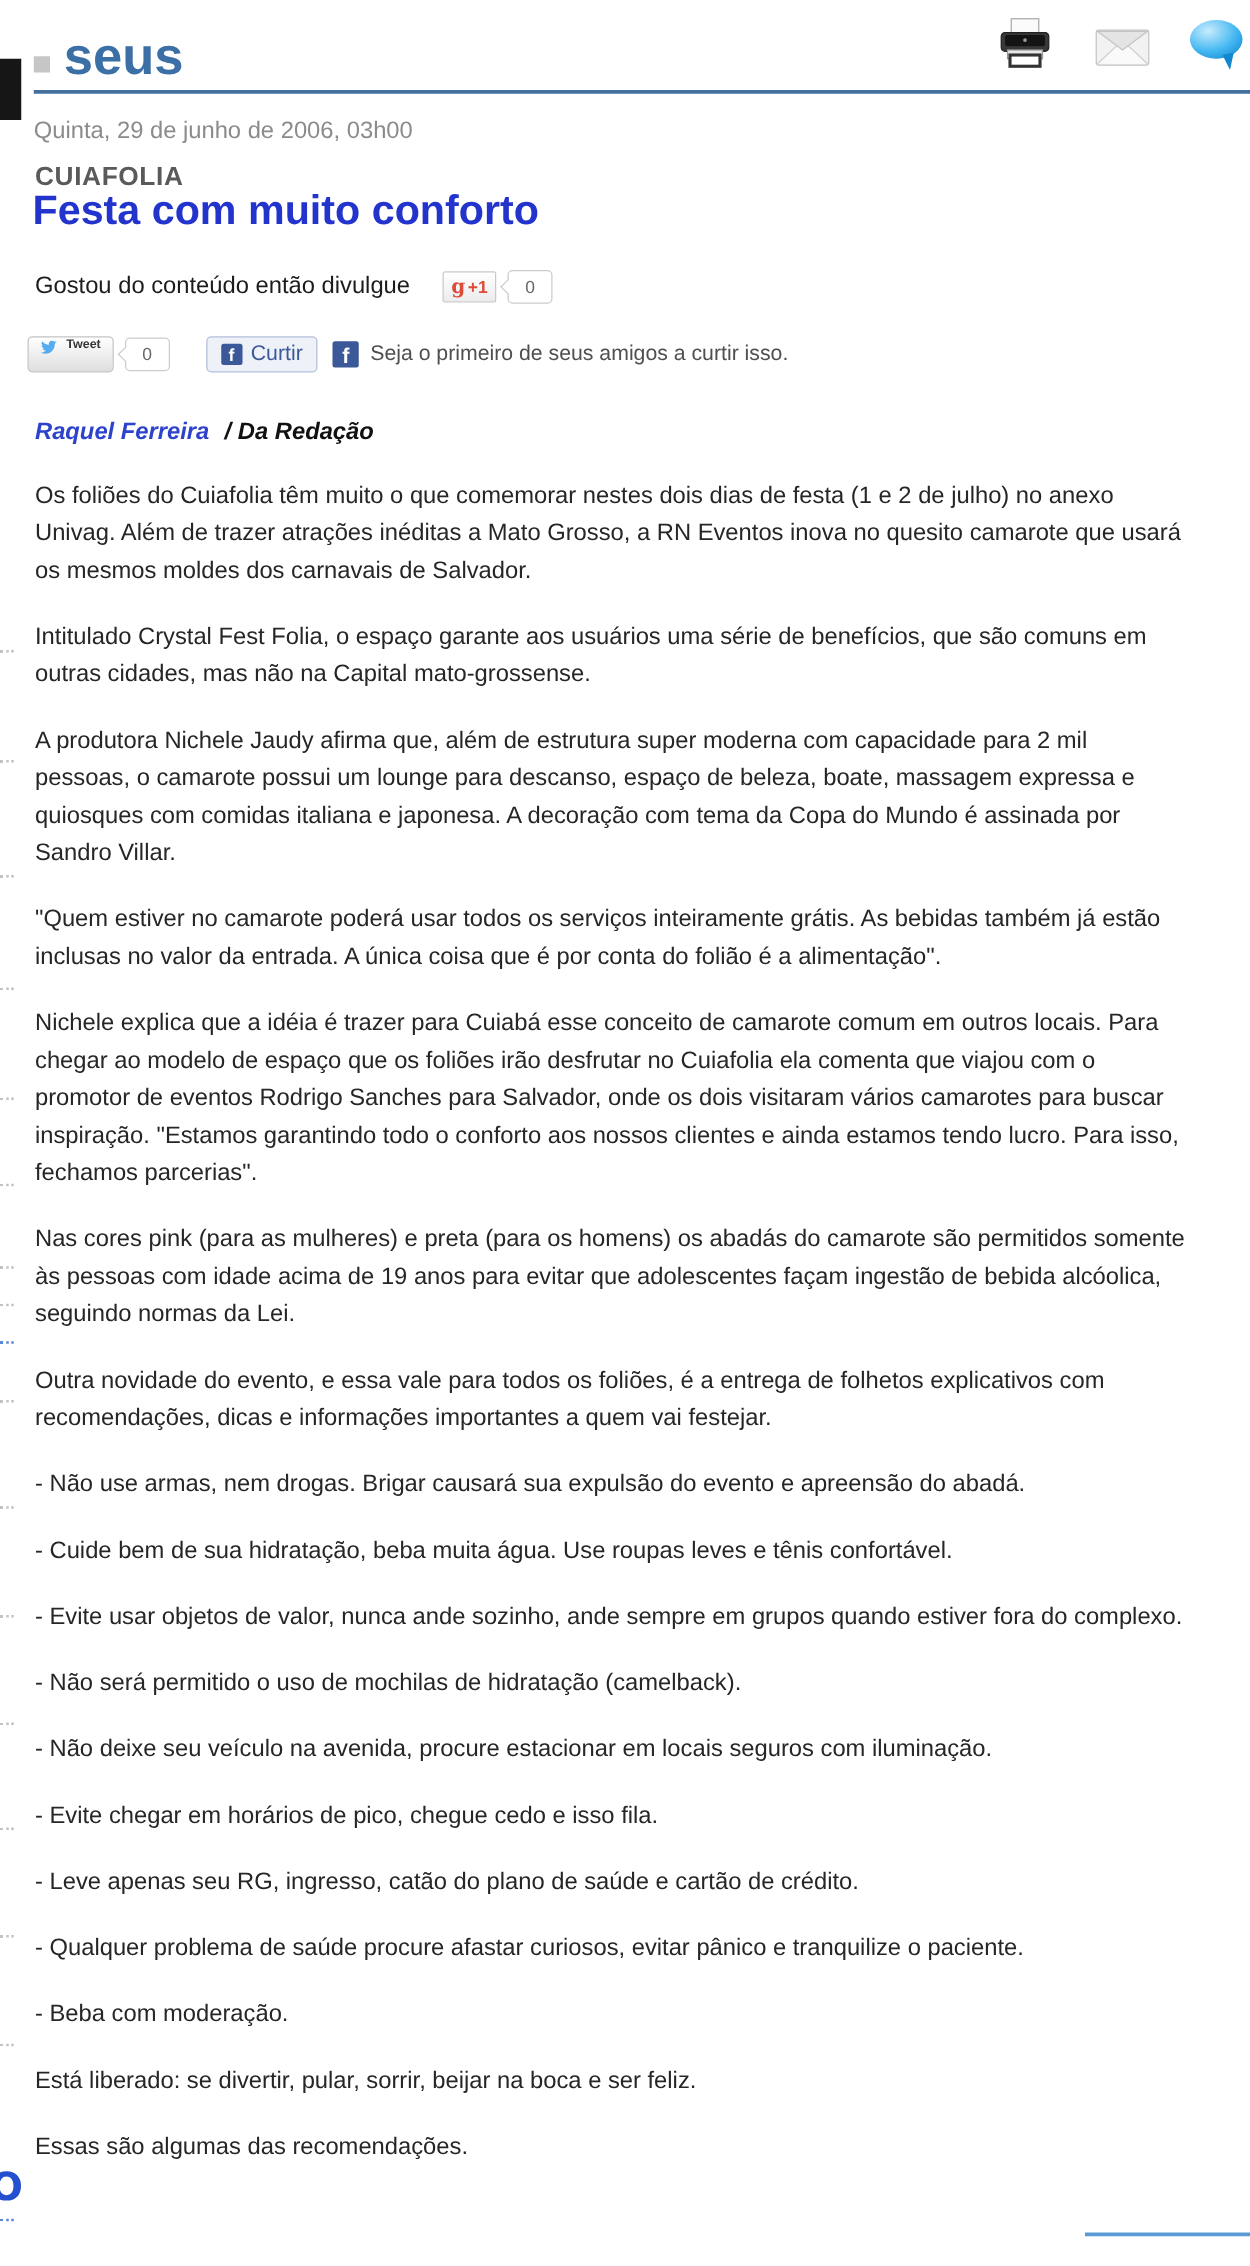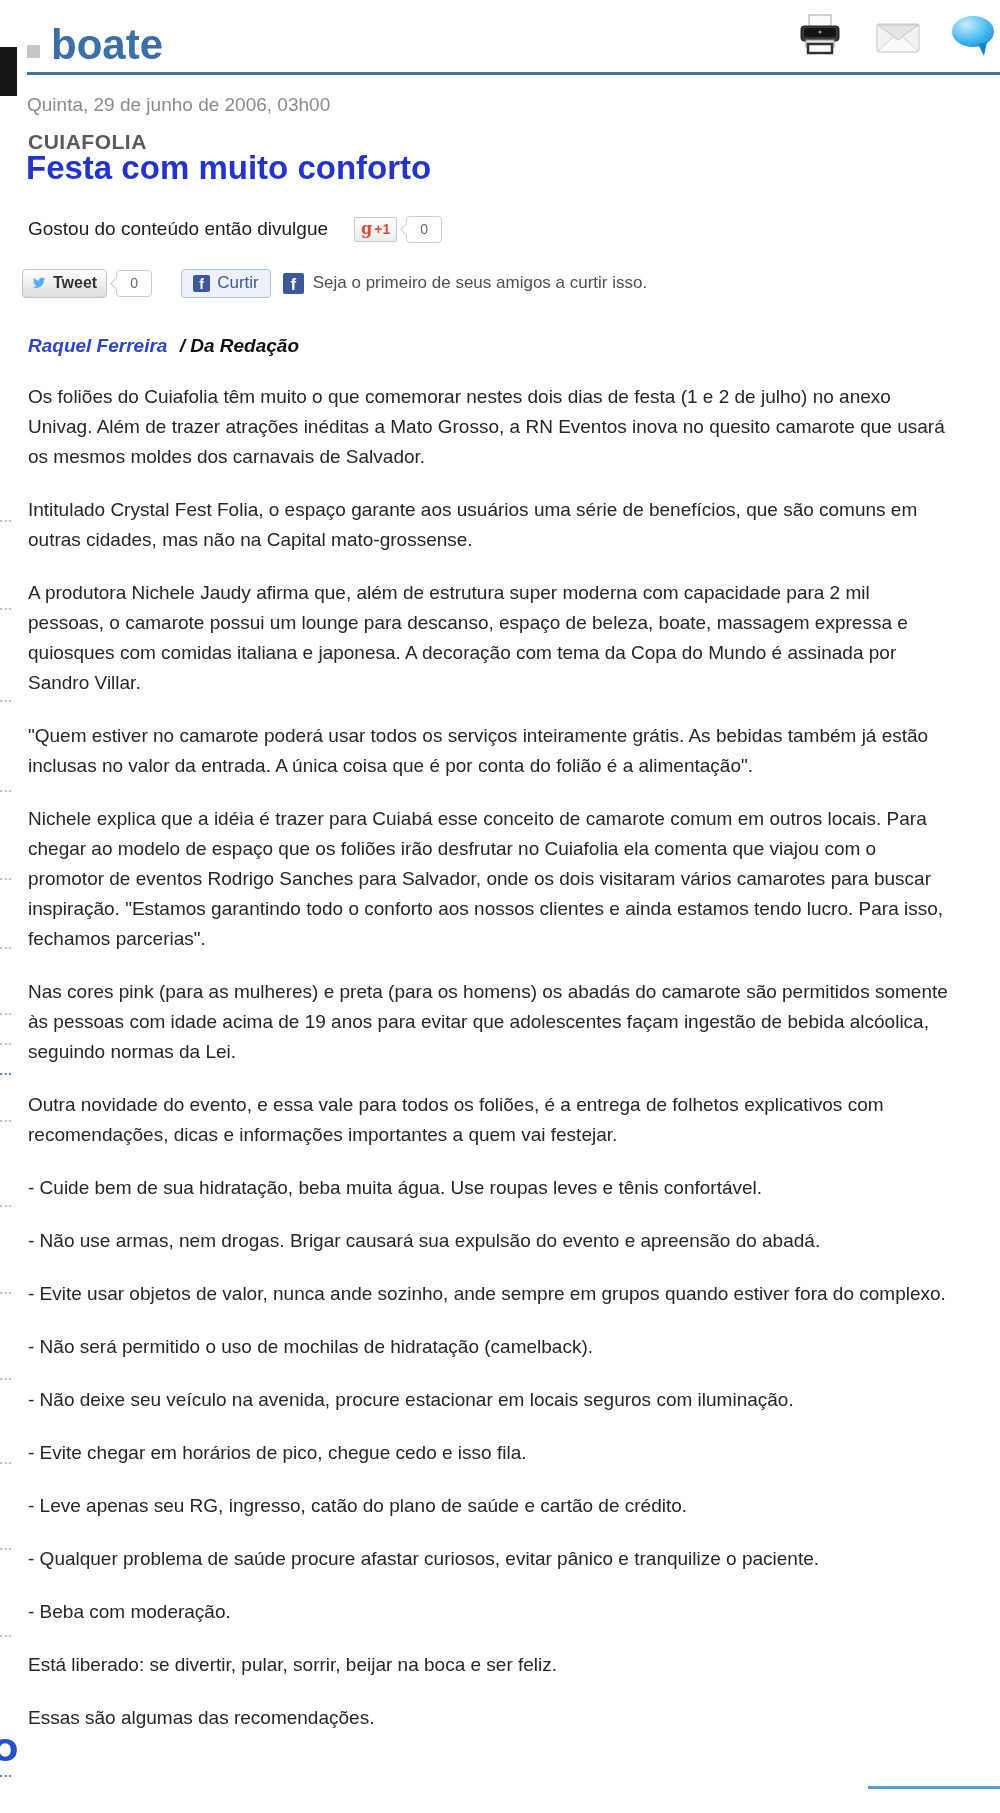--- a/index.html
+++ b/index.html
@@ -31,22 +31,22 @@
   .plusone .p1{color:#dd4b39; font-weight:bold; font-size:14px; margin-left:2px; line-height:1;}
   .count-bubble{position:relative; display:inline-flex; align-items:center; justify-content:center;
     min-width:26px; height:25px; margin-left:9px; padding:0 4px; background:#fff; border:1px solid #ccc;
     border-radius:4px; color:#666; font-size:14px; cursor:pointer;}
   .count-bubble::before{content:""; position:absolute; left:-5px; top:8px; width:8px; height:8px;
     background:#fff; border-left:1px solid #ccc; border-bottom:1px solid #ccc; transform:rotate(45deg);}
 
   
   .social-row{position:absolute; left:22px; top:268px; height:30px; display:flex; align-items:center;}
   .tweet-btn{height:27px; padding:0 9px 0 7px; border:1px solid #c3c3c3; border-radius:4px;
-    background:linear-gradient(#ffffff,#dedede); display:inline-flex; align-items:center;
-    font-weight:bold; font-size:16px; color:#333; text-decoration:none; cursor:pointer;}
+    background:linear-gradient(#ffffff,#dedede); display:inline-flex; align-items:flex-start;
+    font-weight:bold; font-size:10px; color:#333; text-decoration:none; cursor:pointer;}
   .tweet-btn .bird{display:inline-flex; margin-right:5px;}
   .fb-like{margin-left:29px; height:27px; padding:0 11px; background:#eef1f8; border:1px solid #b3bfda;
     border-radius:4px; display:inline-flex; align-items:center; color:#3b5998; font-size:17px;
     text-decoration:none; cursor:pointer;}
   .f-badge{display:inline-flex; align-items:flex-end; justify-content:center; width:17px; height:17px;
     background:#3b5998; color:#fff; border-radius:2px; font-weight:bold; font-size:14px; line-height:15px;
     margin-right:7px; overflow:hidden;}
   .f-badge.standalone{width:21px; height:21px; font-size:17px; line-height:19px; margin-left:12px; margin-right:0;}
   .fb-prompt{margin-left:9px; font-size:17px; color:#4f4f4f;}
 
@@ -66,21 +66,21 @@
     font-family:"DejaVu Sans", sans-serif; line-height:1;}
   .bottom-rule{position:absolute; top:1786px; left:868px; width:132px; height:3px; background:#5b9bd5;}
 </style>
 </head>
 <body>
 
 <div class="page">
 
   <div class="black-tab"></div>
   <span class="bullet"></span>
-  <a class="section-title">boate</a>
+  <a class="section-title">seus</a>
 
   <a class="tool print">
     <svg width="46" height="46" viewBox="0 0 44 46">
       <rect x="11" y="1" width="22" height="13" fill="#fbfbfb" stroke="#aaaaaa"></rect>
       <rect x="3" y="12" width="38" height="15" rx="3" fill="#383838" stroke="#222222"></rect>
       <rect x="6" y="14" width="32" height="9" rx="2" fill="#141414"></rect>
       <circle cx="22" cy="18" r="1.5" fill="#999999"></circle>
       <rect x="8" y="26" width="28" height="7" fill="#e8e8e8" stroke="#999999"></rect>
       <rect x="10" y="30" width="24" height="9" fill="#ffffff" stroke="#333333" stroke-width="2.5"></rect>
     </svg>
@@ -145,22 +145,22 @@
   </div>
 
   <div class="article">
     <p>Os foliões do Cuiafolia têm muito o que comemorar nestes dois dias de festa (1 e 2 de julho) no anexo Univag. Além de trazer atrações inéditas a Mato Grosso, a RN Eventos inova no quesito camarote que usará os mesmos moldes dos carnavais de Salvador.</p>
     <p>Intitulado Crystal Fest Folia, o espaço garante aos usuários uma série de benefícios, que são comuns em outras cidades, mas não na Capital mato-grossense.</p>
     <p>A produtora Nichele Jaudy afirma que, além de estrutura super moderna com capacidade para 2 mil pessoas, o camarote possui um lounge para descanso, espaço de beleza, boate, massagem expressa e quiosques com comidas italiana e japonesa. A decoração com tema da Copa do Mundo é assinada por Sandro Villar.</p>
     <p>"Quem estiver no camarote poderá usar todos os serviços inteiramente grátis. As bebidas também já estão inclusas no valor da entrada. A única coisa que é por conta do folião é a alimentação".</p>
     <p>Nichele explica que a idéia é trazer para Cuiabá esse conceito de camarote comum em outros locais. Para chegar ao modelo de espaço que os foliões irão desfrutar no Cuiafolia ela comenta que viajou com o promotor de eventos Rodrigo Sanches para Salvador, onde os dois visitaram vários camarotes para buscar inspiração. "Estamos garantindo todo o conforto aos nossos clientes e ainda estamos tendo lucro. Para isso, fechamos parcerias".</p>
     <p>Nas cores pink (para as mulheres) e preta (para os homens) os abadás do camarote são permitidos somente às pessoas com idade acima de 19 anos para evitar que adolescentes façam ingestão de bebida alcóolica, seguindo normas da Lei.</p>
     <p>Outra novidade do evento, e essa vale para todos os foliões, é a entrega de folhetos explicativos com recomendações, dicas e informações importantes a quem vai festejar.</p>
+    <p>- Não use armas, nem drogas. Brigar causará sua expulsão do evento e apreensão do abadá.</p>
     <p>- Cuide bem de sua hidratação, beba muita água. Use roupas leves e tênis confortável.</p>
-    <p>- Não use armas, nem drogas. Brigar causará sua expulsão do evento e apreensão do abadá.</p>
     <p>- Evite usar objetos de valor, nunca ande sozinho, ande sempre em grupos quando estiver fora do complexo.</p>
     <p>- Não será permitido o uso de mochilas de hidratação (camelback).</p>
     <p>- Não deixe seu veículo na avenida, procure estacionar em locais seguros com iluminação.</p>
     <p>- Evite chegar em horários de pico, chegue cedo e isso fila.</p>
     <p>- Leve apenas seu RG, ingresso, catão do plano de saúde e cartão de crédito.</p>
     <p>- Qualquer problema de saúde procure afastar curiosos, evitar pânico e tranquilize o paciente.</p>
     <p>- Beba com moderação.</p>
     <p>Está liberado: se divertir, pular, sorrir, beijar na boca e ser feliz.</p>
     <p>Essas são algumas das recomendações.</p>
   </div>

